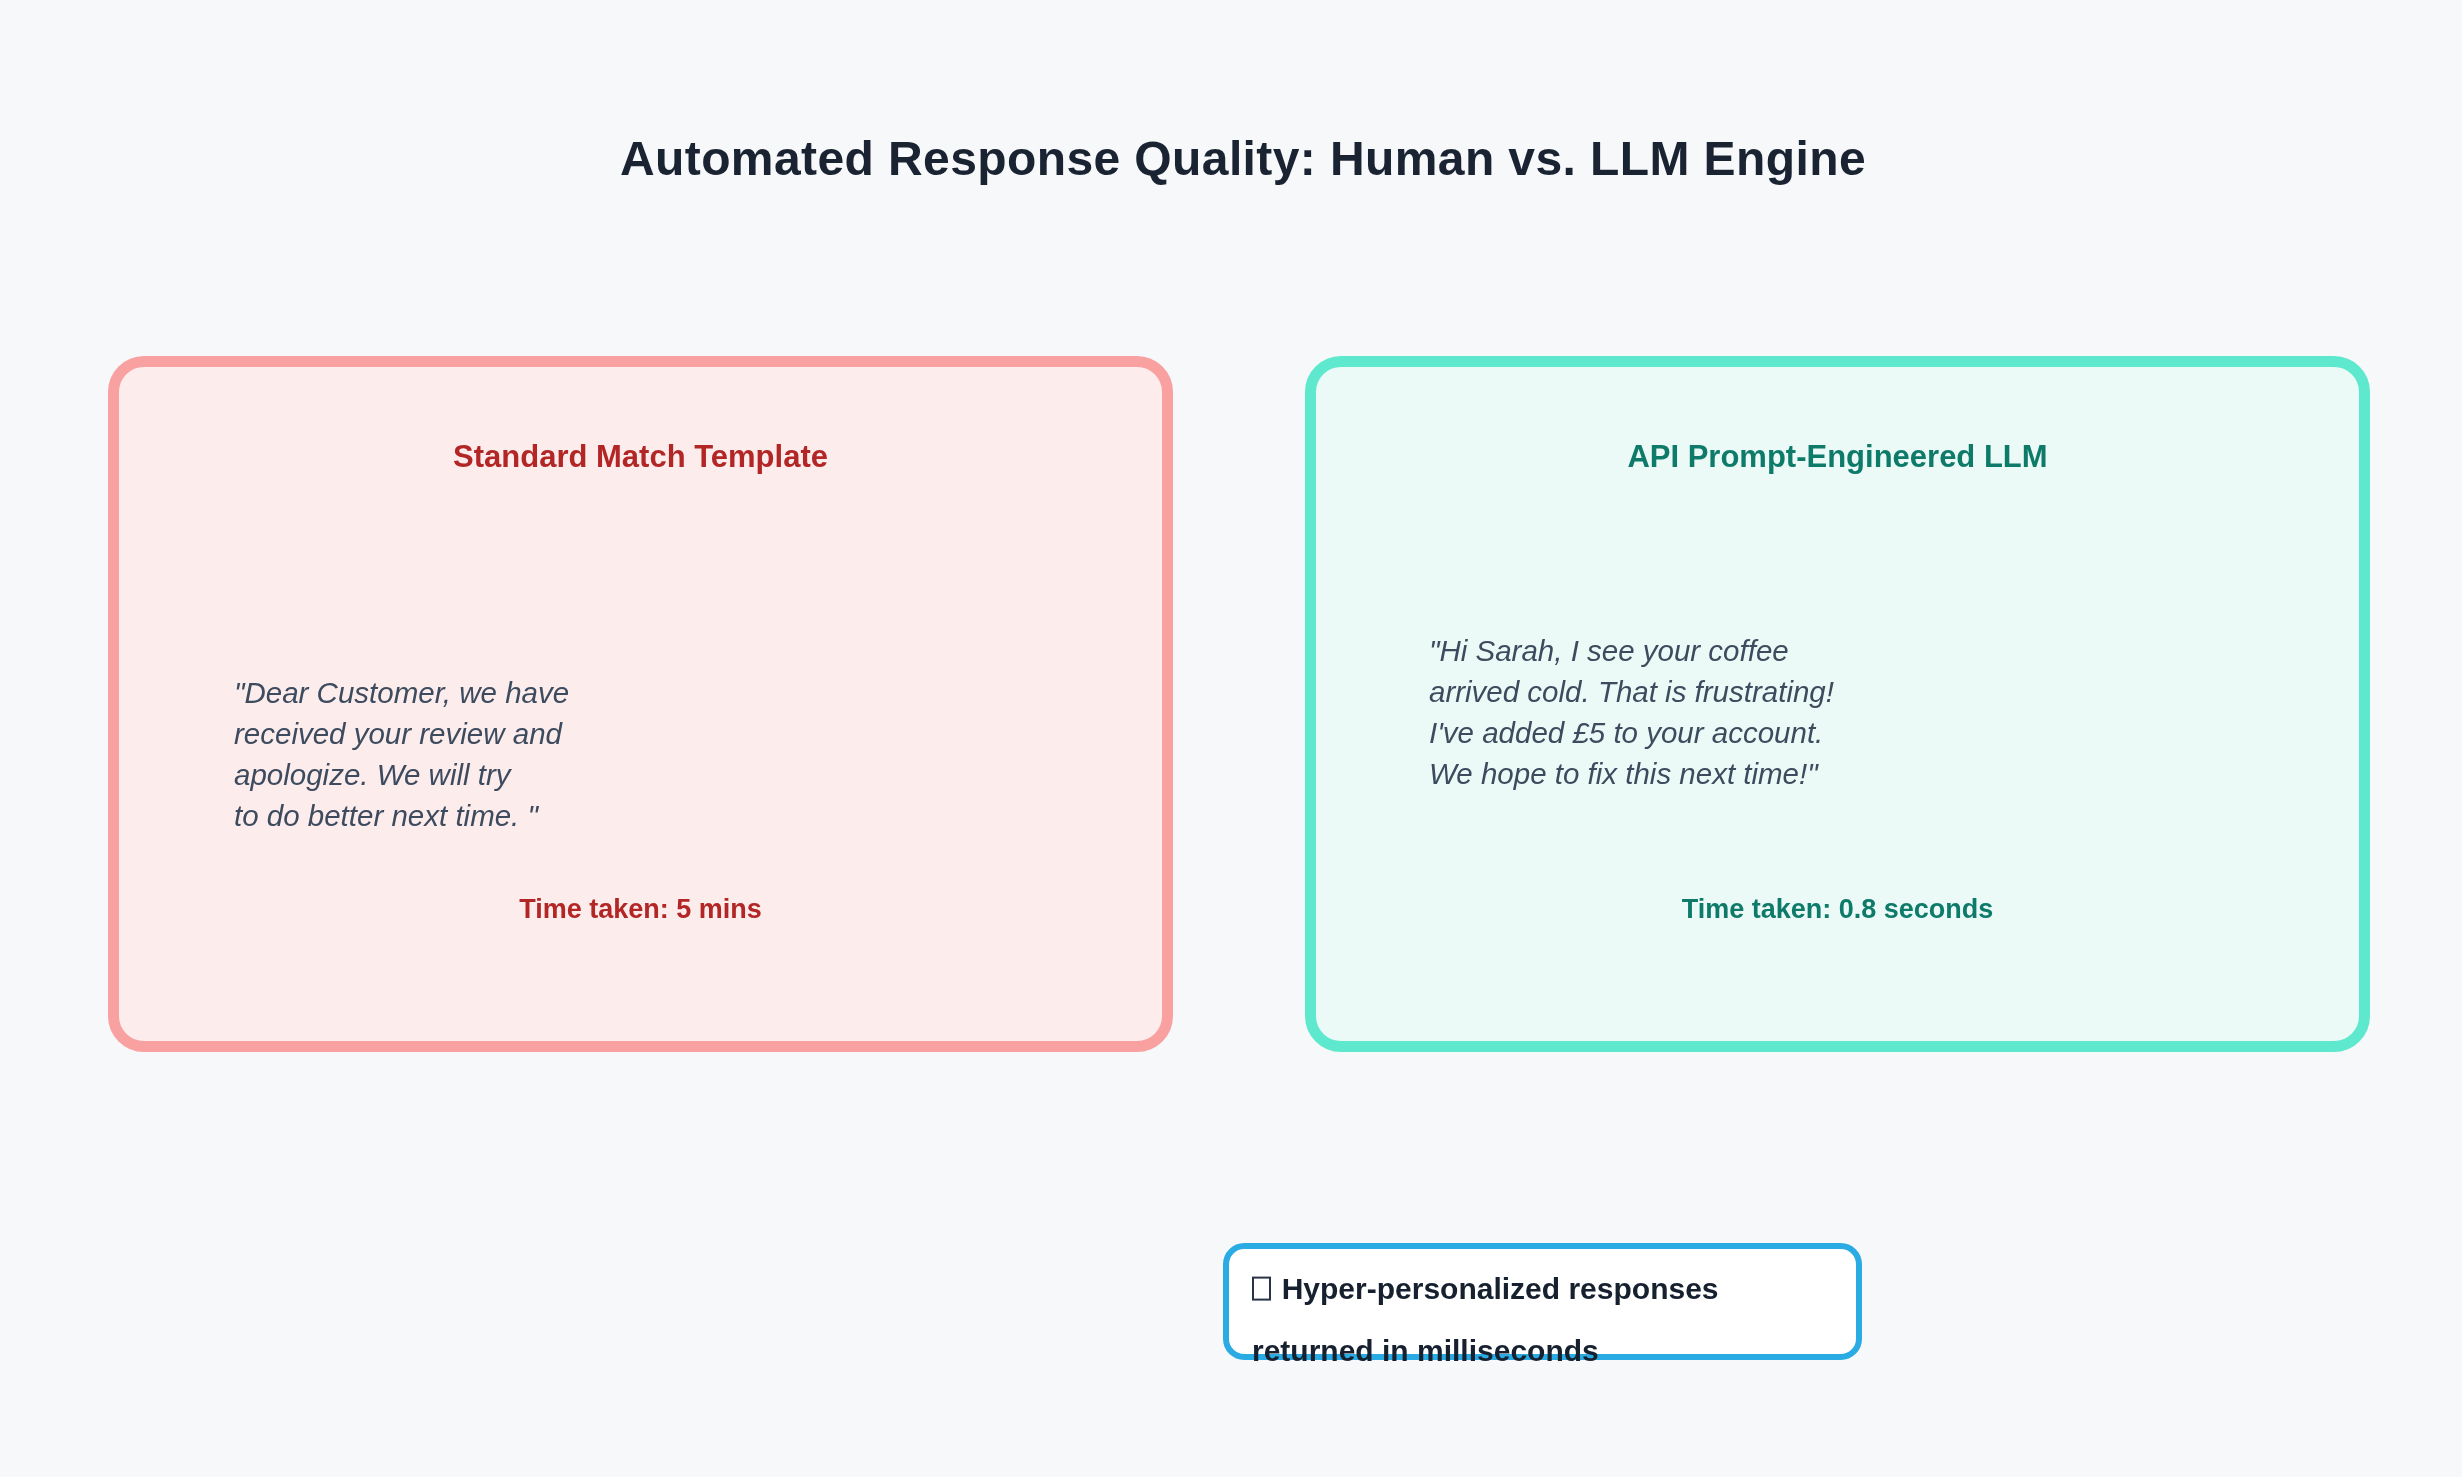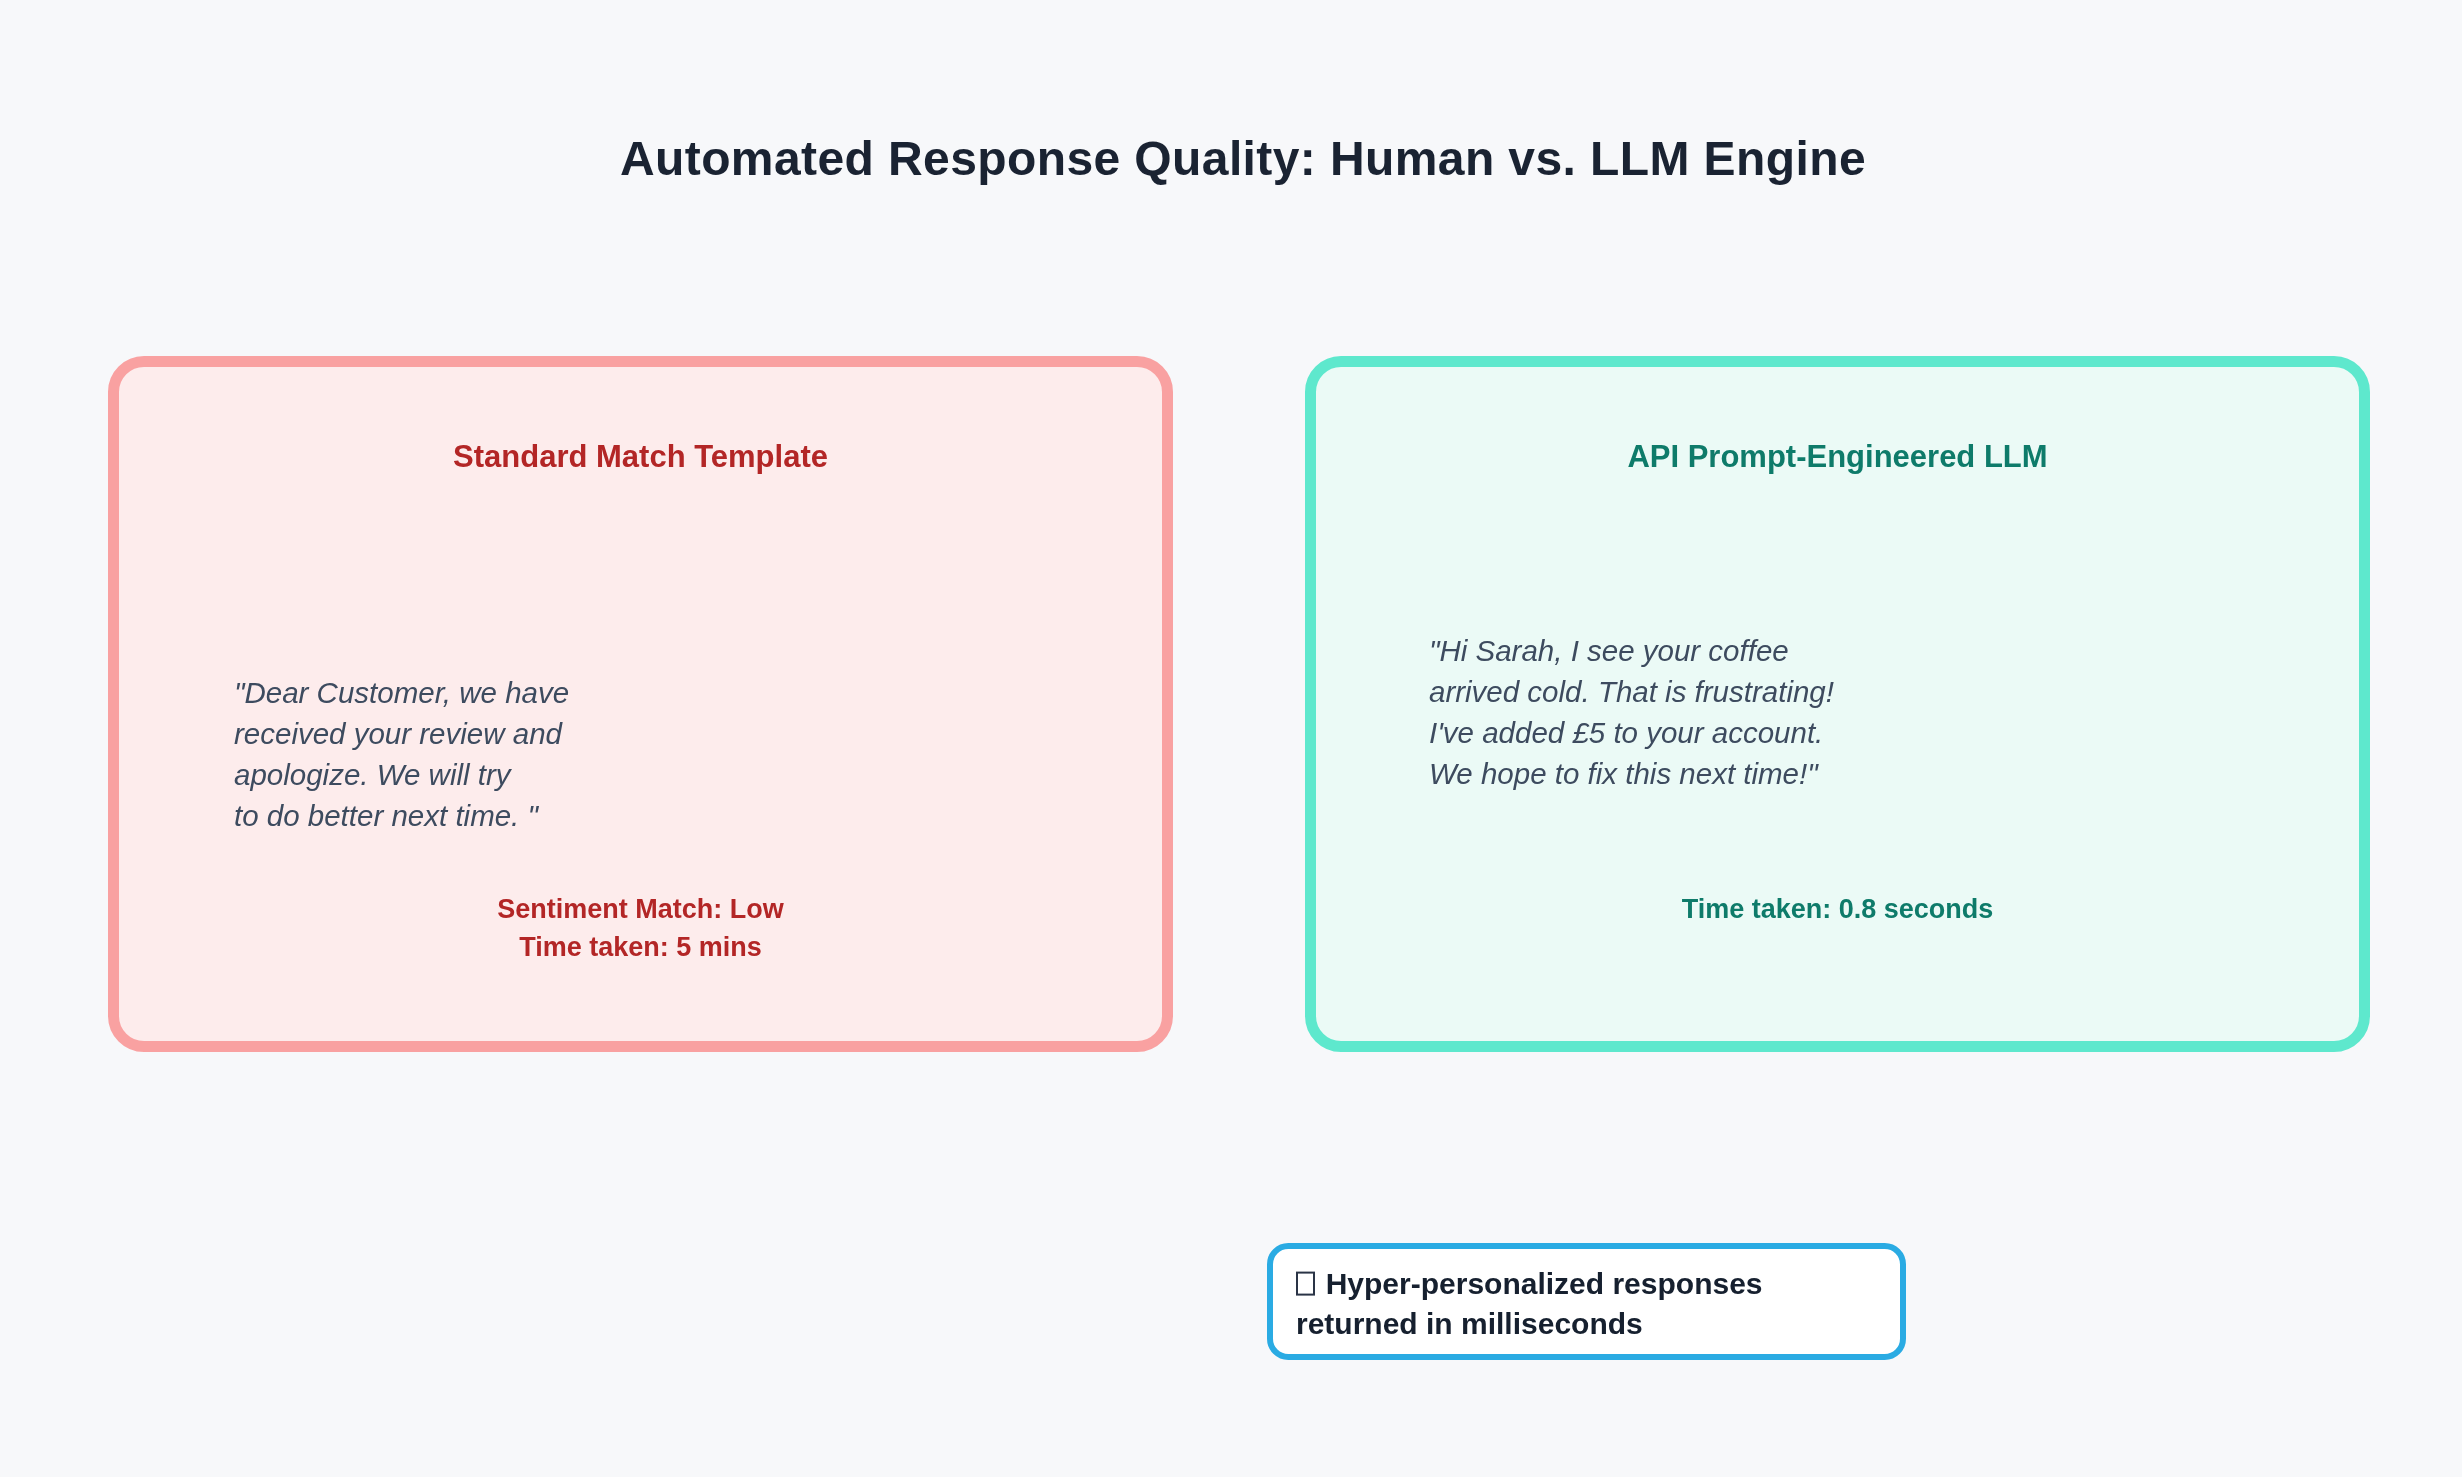--- a/index.html
+++ b/index.html
@@ -86,32 +86,32 @@
     width: 100%;
     text-align: center;
     font-size: 27px;
     font-weight: 700;
     line-height: 38px;
   }
   .card-human .stats { color: #b32626; }
   .card-llm .stats { color: #0e7b6a; }
   .callout {
     position: absolute;
-    left: 1267px;
+    left: 1223px;
     top: 1243px;
     width: 639px;
     height: 117px;
     box-sizing: border-box;
     background: #ffffff;
     border: 6.6px solid #2aabe3;
     border-radius: 21.3px;
-    padding: 15px 23px;
+    padding: 9px 23px;
     font-size: 30px;
     font-weight: 700;
-    line-height: 40px;
+    line-height: 62px;
     color: #16202f;
   }
   .callout-text {
     white-space: pre-line;
   }
   .tofu-box {
     display: inline-block;
     width: 19px;
     height: 24px;
     border: 2.1px solid #2a3446;
@@ -127,21 +127,20 @@
 
   <h1 class="page-title">Automated Response Quality: Human vs. LLM Engine</h1>
 
   <section class="card card-human">
     <h2 class="card-title">Standard Match Template</h2>
     <p class="quote">"Dear Customer, we have
 received your review and
 apologize. We will try
 to do better next time. "</p>
     <div class="stats">
-      <div>Sentiment Match: Low</div>
       <div>Time taken: 5 mins</div>
     </div>
   </section>
 
   <section class="card card-llm">
     <h2 class="card-title">API Prompt-Engineered LLM</h2>
     <p class="quote">"Hi Sarah, I see your coffee
 arrived cold. That is frustrating!
 I've added £5 to your account.
 We hope to fix this next time!"</p>

